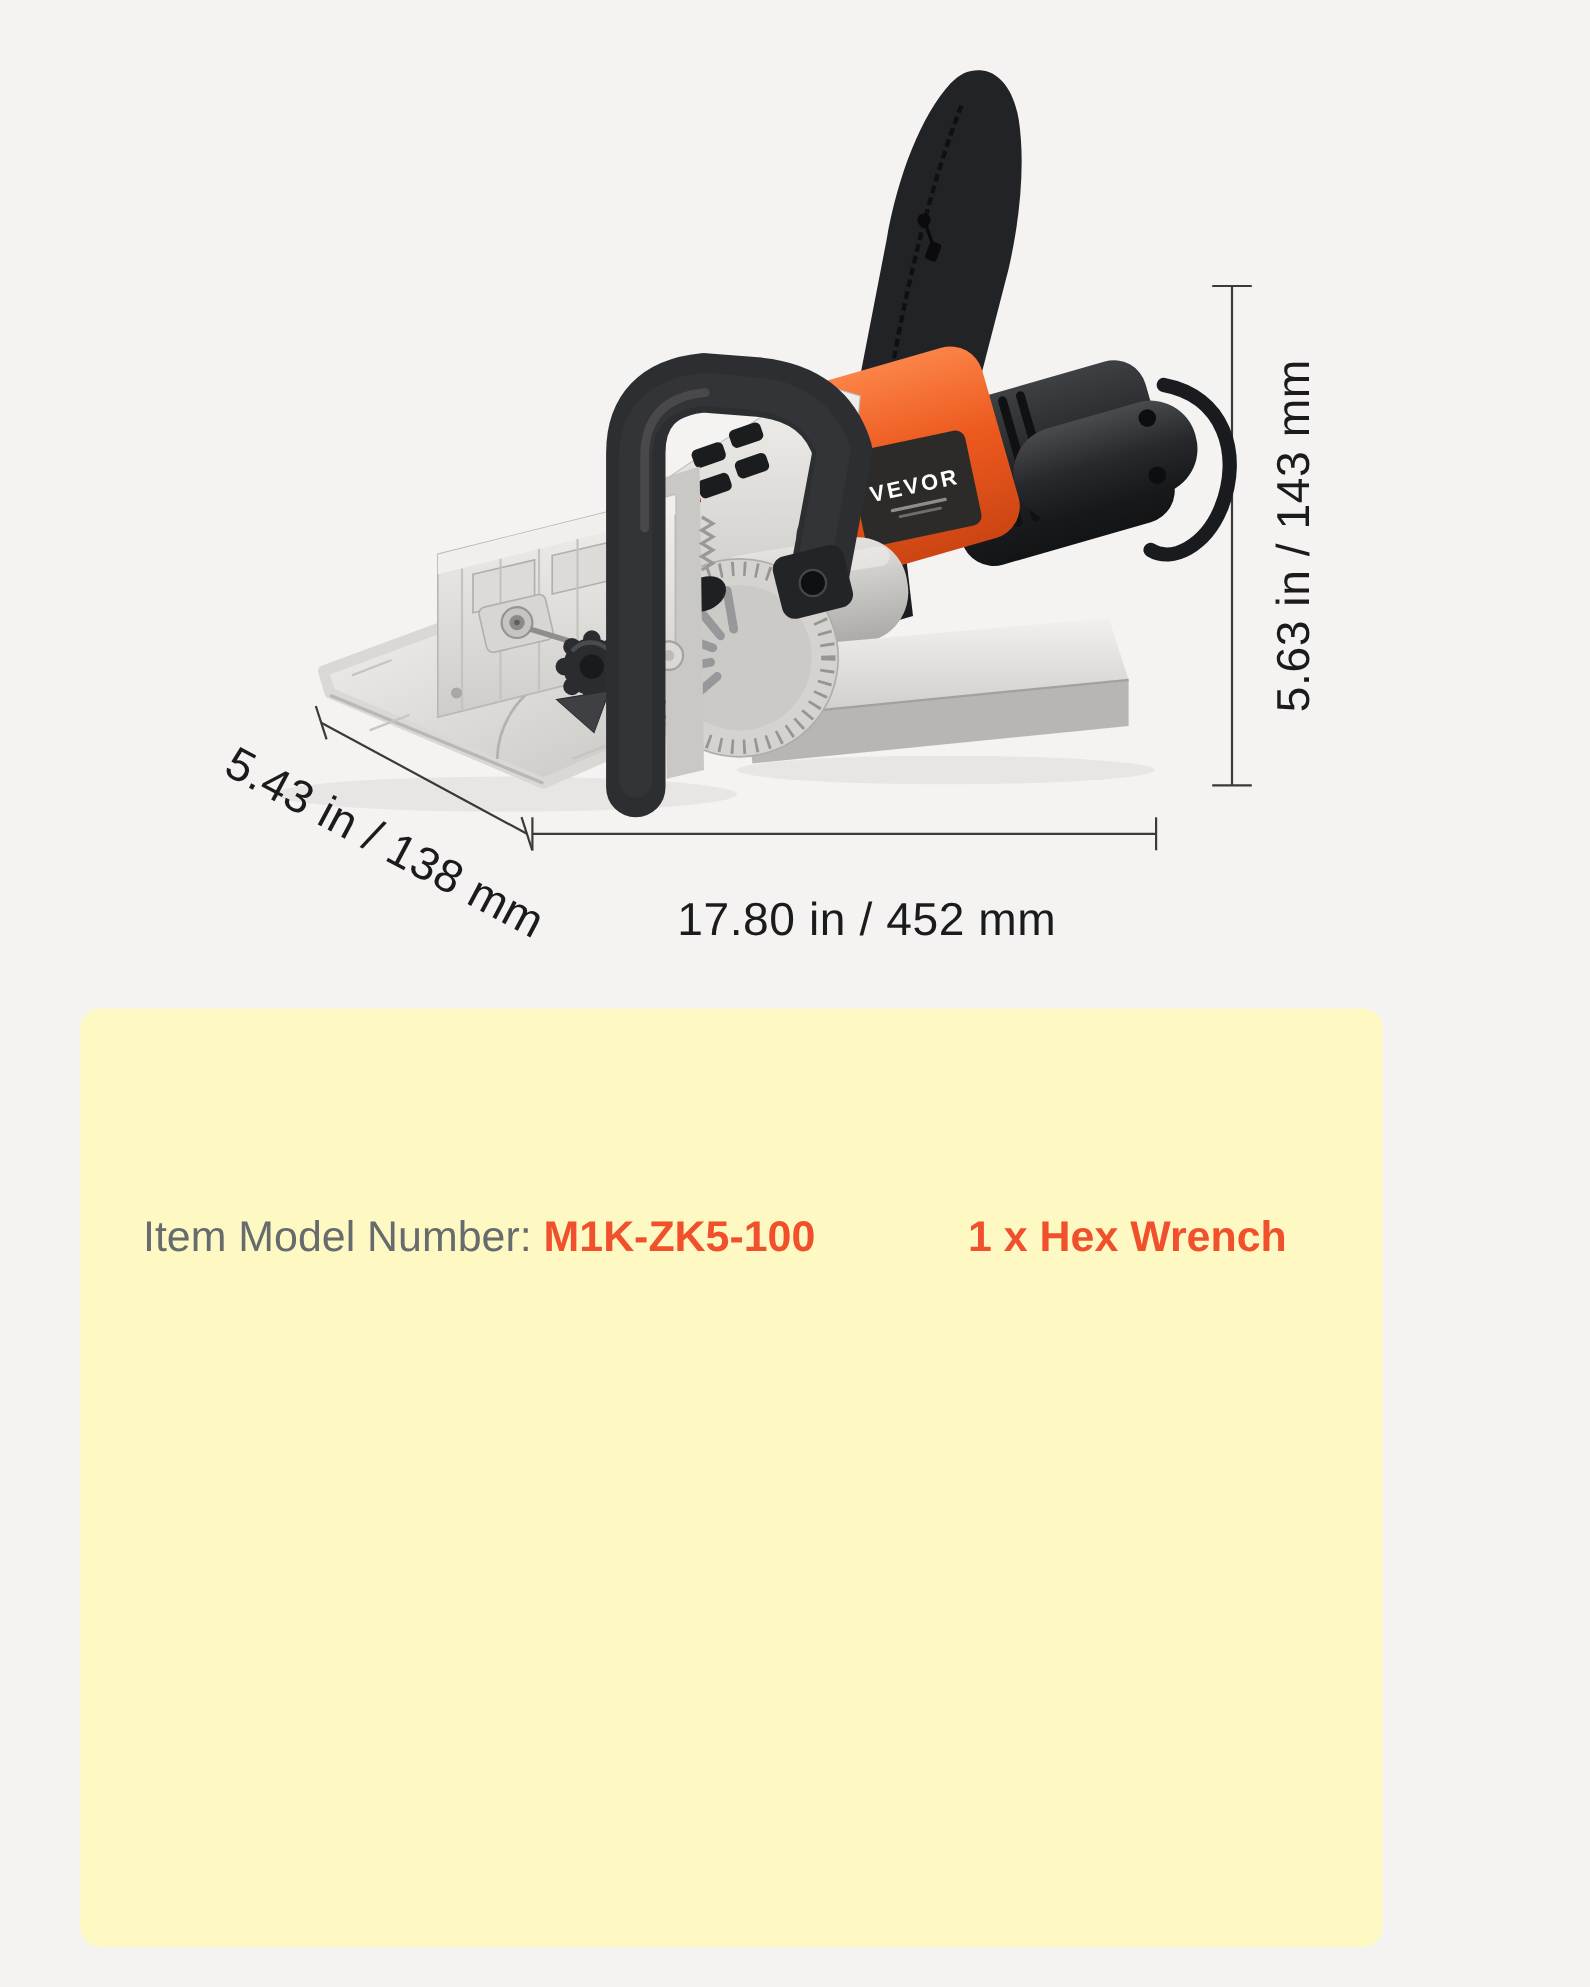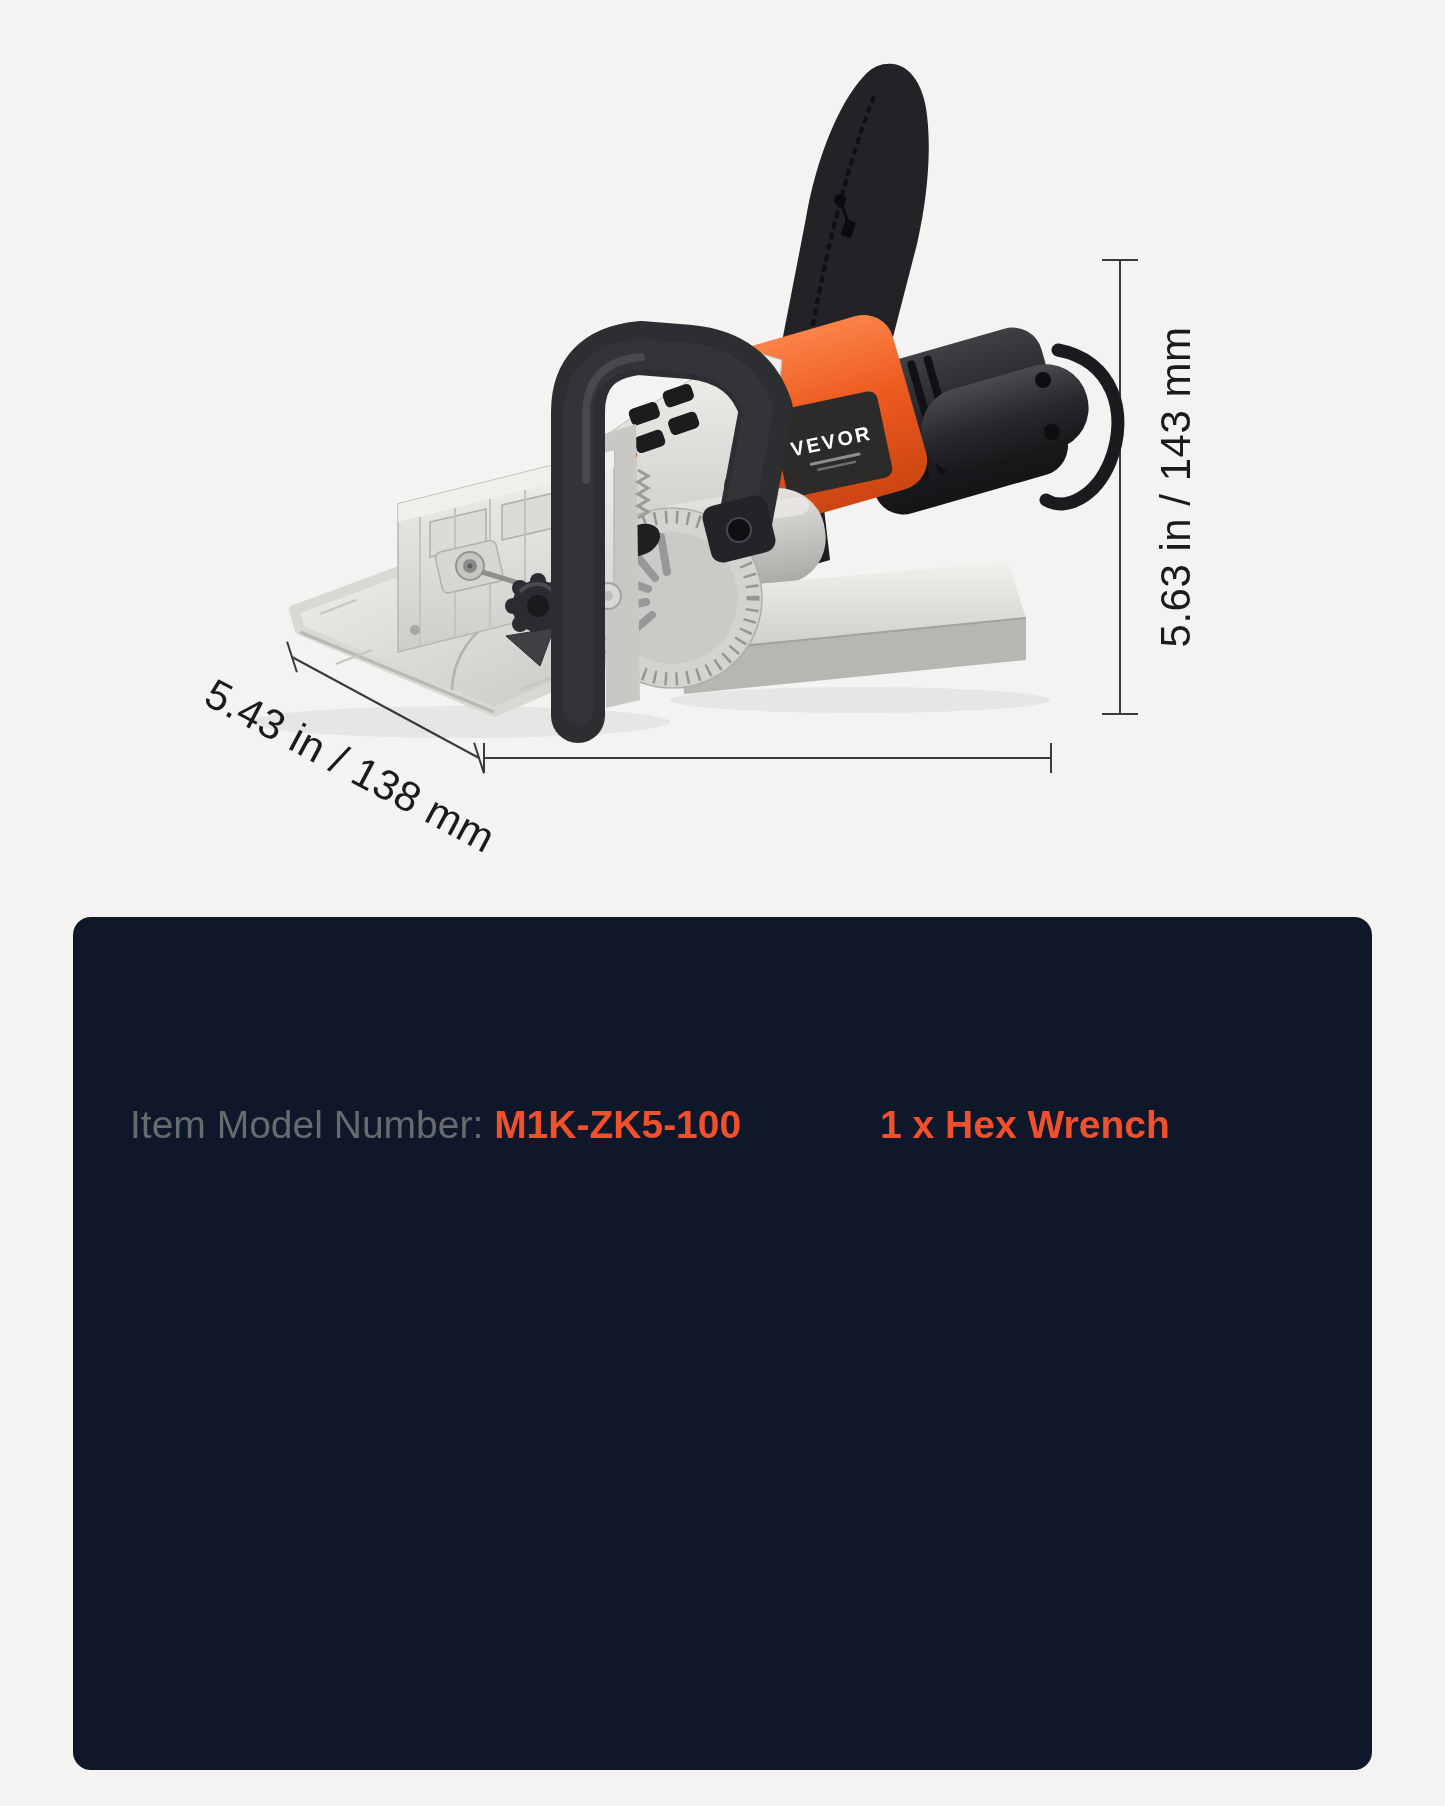--- a/index.html
+++ b/index.html
@@ -18,22 +18,22 @@
     color:#1b1b1d;
     white-space:nowrap;
     letter-spacing:0.5px;
   }
   .dim-label.length{left:788px;top:836px;transform:translate(-50%,-50%);}
   .dim-label.height{left:1176px;top:487px;transform:translate(-50%,-50%) rotate(-90deg);}
   .dim-label.depth{left:350px;top:766px;transform:translate(-50%,-50%) rotate(28deg);}
   .spec-card{
     position:absolute;
     left:73px;top:917px;
-    width:1299px;height:853px;
-    background:#0f172a;
+    width:1184px;height:853px;
+    background:#fef9c3;
     border-radius:18px;
     box-sizing:border-box;
   }
   .spec-col{
     position:absolute;
     top:57px;
     font-size:39px;
     line-height:60.4px;
     white-space:pre-wrap;
   }
@@ -235,20 +235,21 @@
         <path d="M 578 710 L 578 414 Q 579 360 641 354 L 688 358 Q 742 364 758 410 L 739 520" fill="none" stroke="#393a3e" stroke-width="30" opacity="0.55" stroke-linecap="round"></path>
         <path d="M 586 480 L 586 414 Q 587 362 641 357" fill="none" stroke="#4d4e52" stroke-width="8" opacity="0.8" stroke-linecap="round"></path>
         <rect x="706" y="500" width="66" height="58" rx="12" fill="#232428" transform="rotate(-14 739 529)"></rect>
         <circle cx="739" cy="530" r="12" fill="#0f1012" stroke="#47484c" stroke-width="2"></circle>
       </g>
     </g>
   </svg>
 
   <div class="dim-label height">5.63 in / 143 mm</div>
   <div class="dim-label depth">5.43 in / 138 mm</div>
+  <div class="dim-label length">17.80 in / 452 mm</div>
 </div>
 
 <div class="spec-card">
   <div class="spec-col left">
     <div class="spec-row"><span class="spec-label">Item Model Number: </span><span class="spec-value">M1K-ZK5-100</span></div>
     
     
     
     
     

